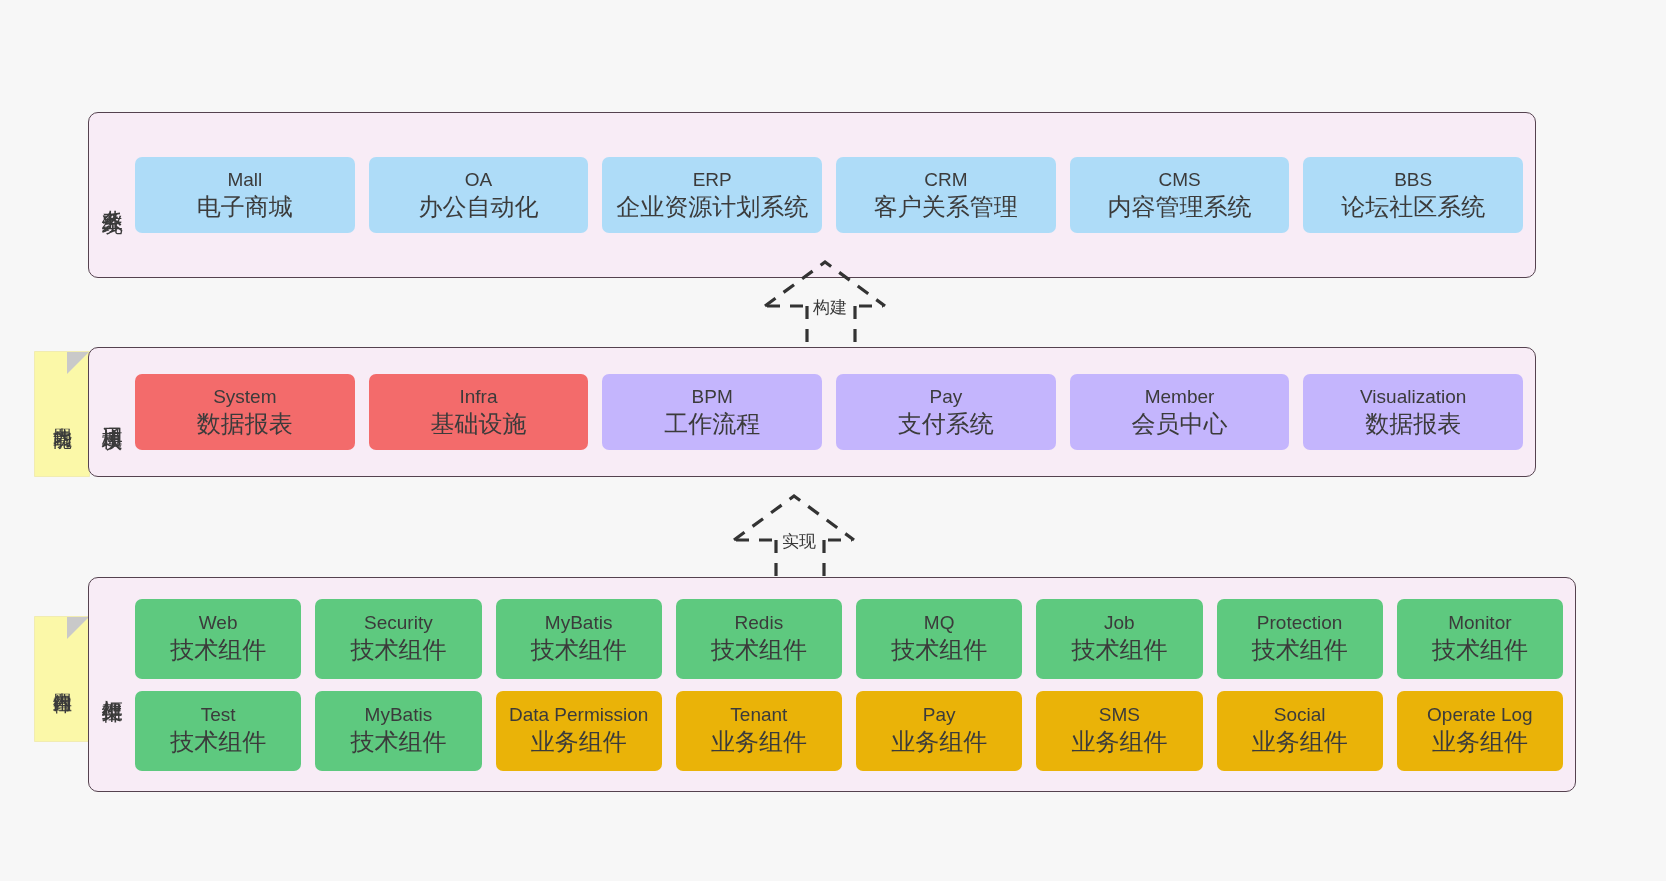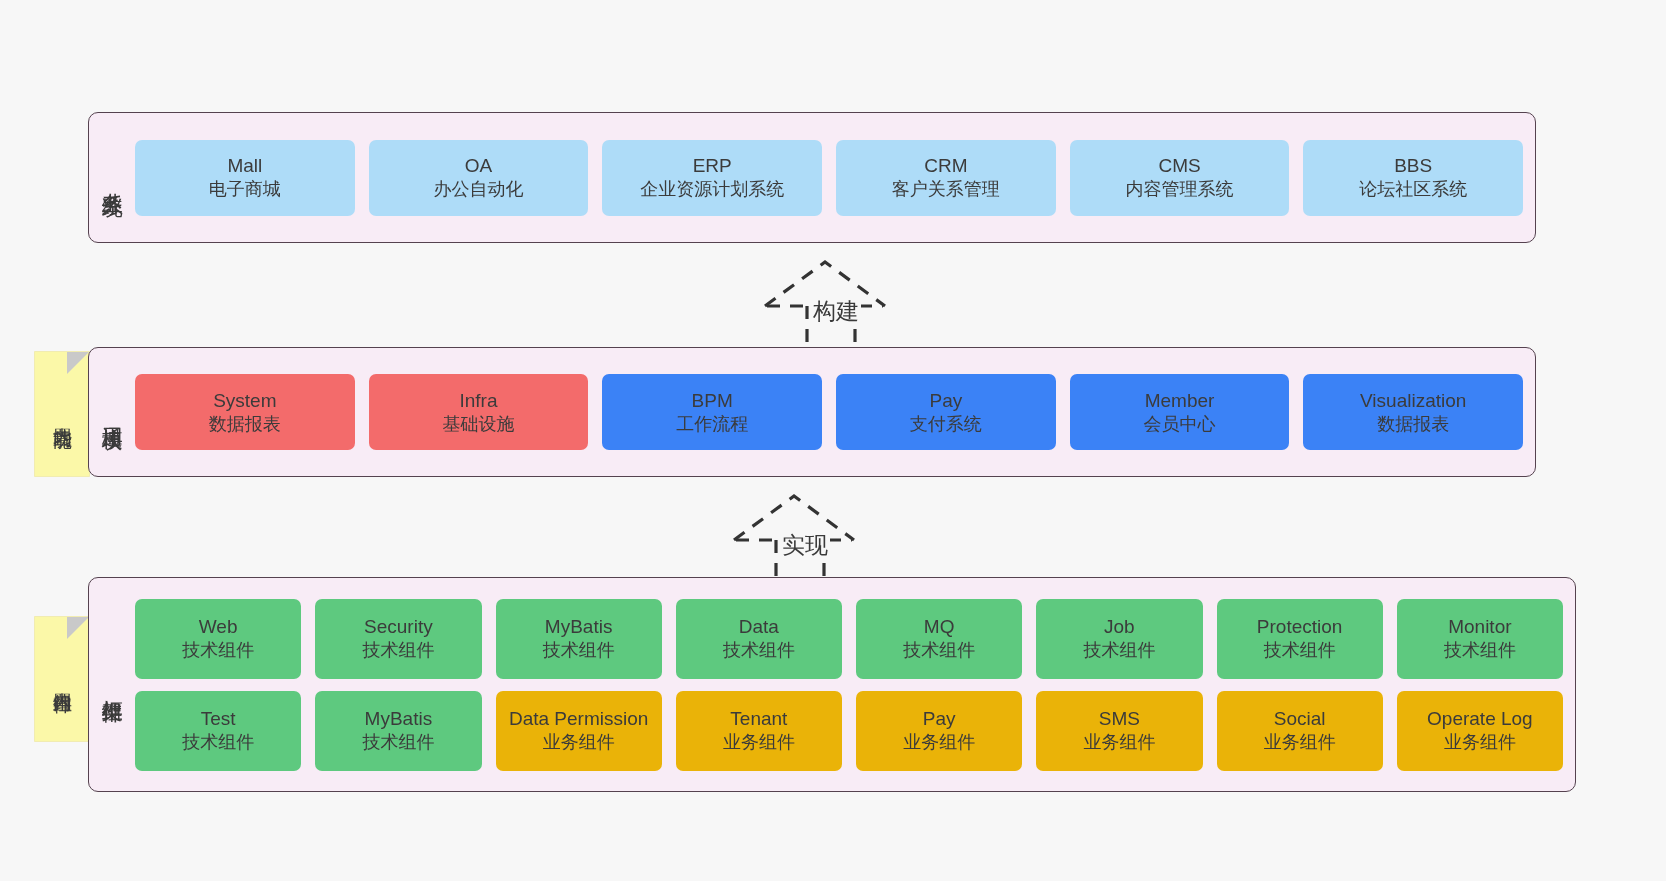--- a/index.html
+++ b/index.html
@@ -72,30 +72,30 @@
     flex-direction: column;
     align-items: center;
     justify-content: center;
     text-align: center;
     color: #3b3b3b;
     line-height: 1.26;
     padding: 4px 6px;
     user-select: none;
   }
   .card .t1 { font-size: 19px; }
-  .card .t2 { font-size: 18px; }
+  .card .t2 { font-size: 24px; }
 
   .c-blue       { background: #aedcf8; }
   .c-red        { background: #f36b6b; }
-  .c-pink       { background: #3b82f6; }
+  .c-pink       { background: #c4b5fd; }
   .c-green      { background: #5ec97f; }
   .c-lightgreen { background: #eab308; }
 
   
-  #layer-business  { left: 88px;  top: 112px; width: 1448px; height: 131px; }
+  #layer-business  { left: 88px;  top: 112px; width: 1448px; height: 166px; }
   #layer-common    { left: 88px;  top: 347px; width: 1448px; height: 130px; justify-content: center; }
   #layer-framework { left: 88px;  top: 577px; width: 1488px; height: 215px; }
 
   #layer-business .card,
   #layer-common   .card { height: 76px; }
   #layer-framework .card { height: 80px; }
 
   
   .note {
     position: absolute;
@@ -133,21 +133,21 @@
   .arrow {
     position: absolute;
     width: 170px;
     height: 100px;
   }
   .arrow svg { display: block; overflow: visible; }
   .arrow .arrow-label {
     position: absolute;
     left: 56px;
     top: 38px;
-    font-size: 23px;
+    font-size: 17px;
     color: #3a3a3a;
     background: #f7f7f7;
     padding: 0 2px;
     white-space: nowrap;
     user-select: none;
   }
   #arrow-build     { left: 755px; top: 258px; }
   #arrow-implement { left: 724px; top: 492px; }
 </style>
 </head>
@@ -256,21 +256,21 @@
         </div>
         <div class="card c-green">
           <span class="t1">Security</span>
           <span class="t2">技术组件</span>
         </div>
         <div class="card c-green">
           <span class="t1">MyBatis</span>
           <span class="t2">技术组件</span>
         </div>
         <div class="card c-green">
-          <span class="t1">Data</span>
+          <span class="t1">Redis</span>
           <span class="t2">技术组件</span>
         </div>
         <div class="card c-green">
           <span class="t1">MQ</span>
           <span class="t2">技术组件</span>
         </div>
         <div class="card c-green">
           <span class="t1">Job</span>
           <span class="t2">技术组件</span>
         </div>

